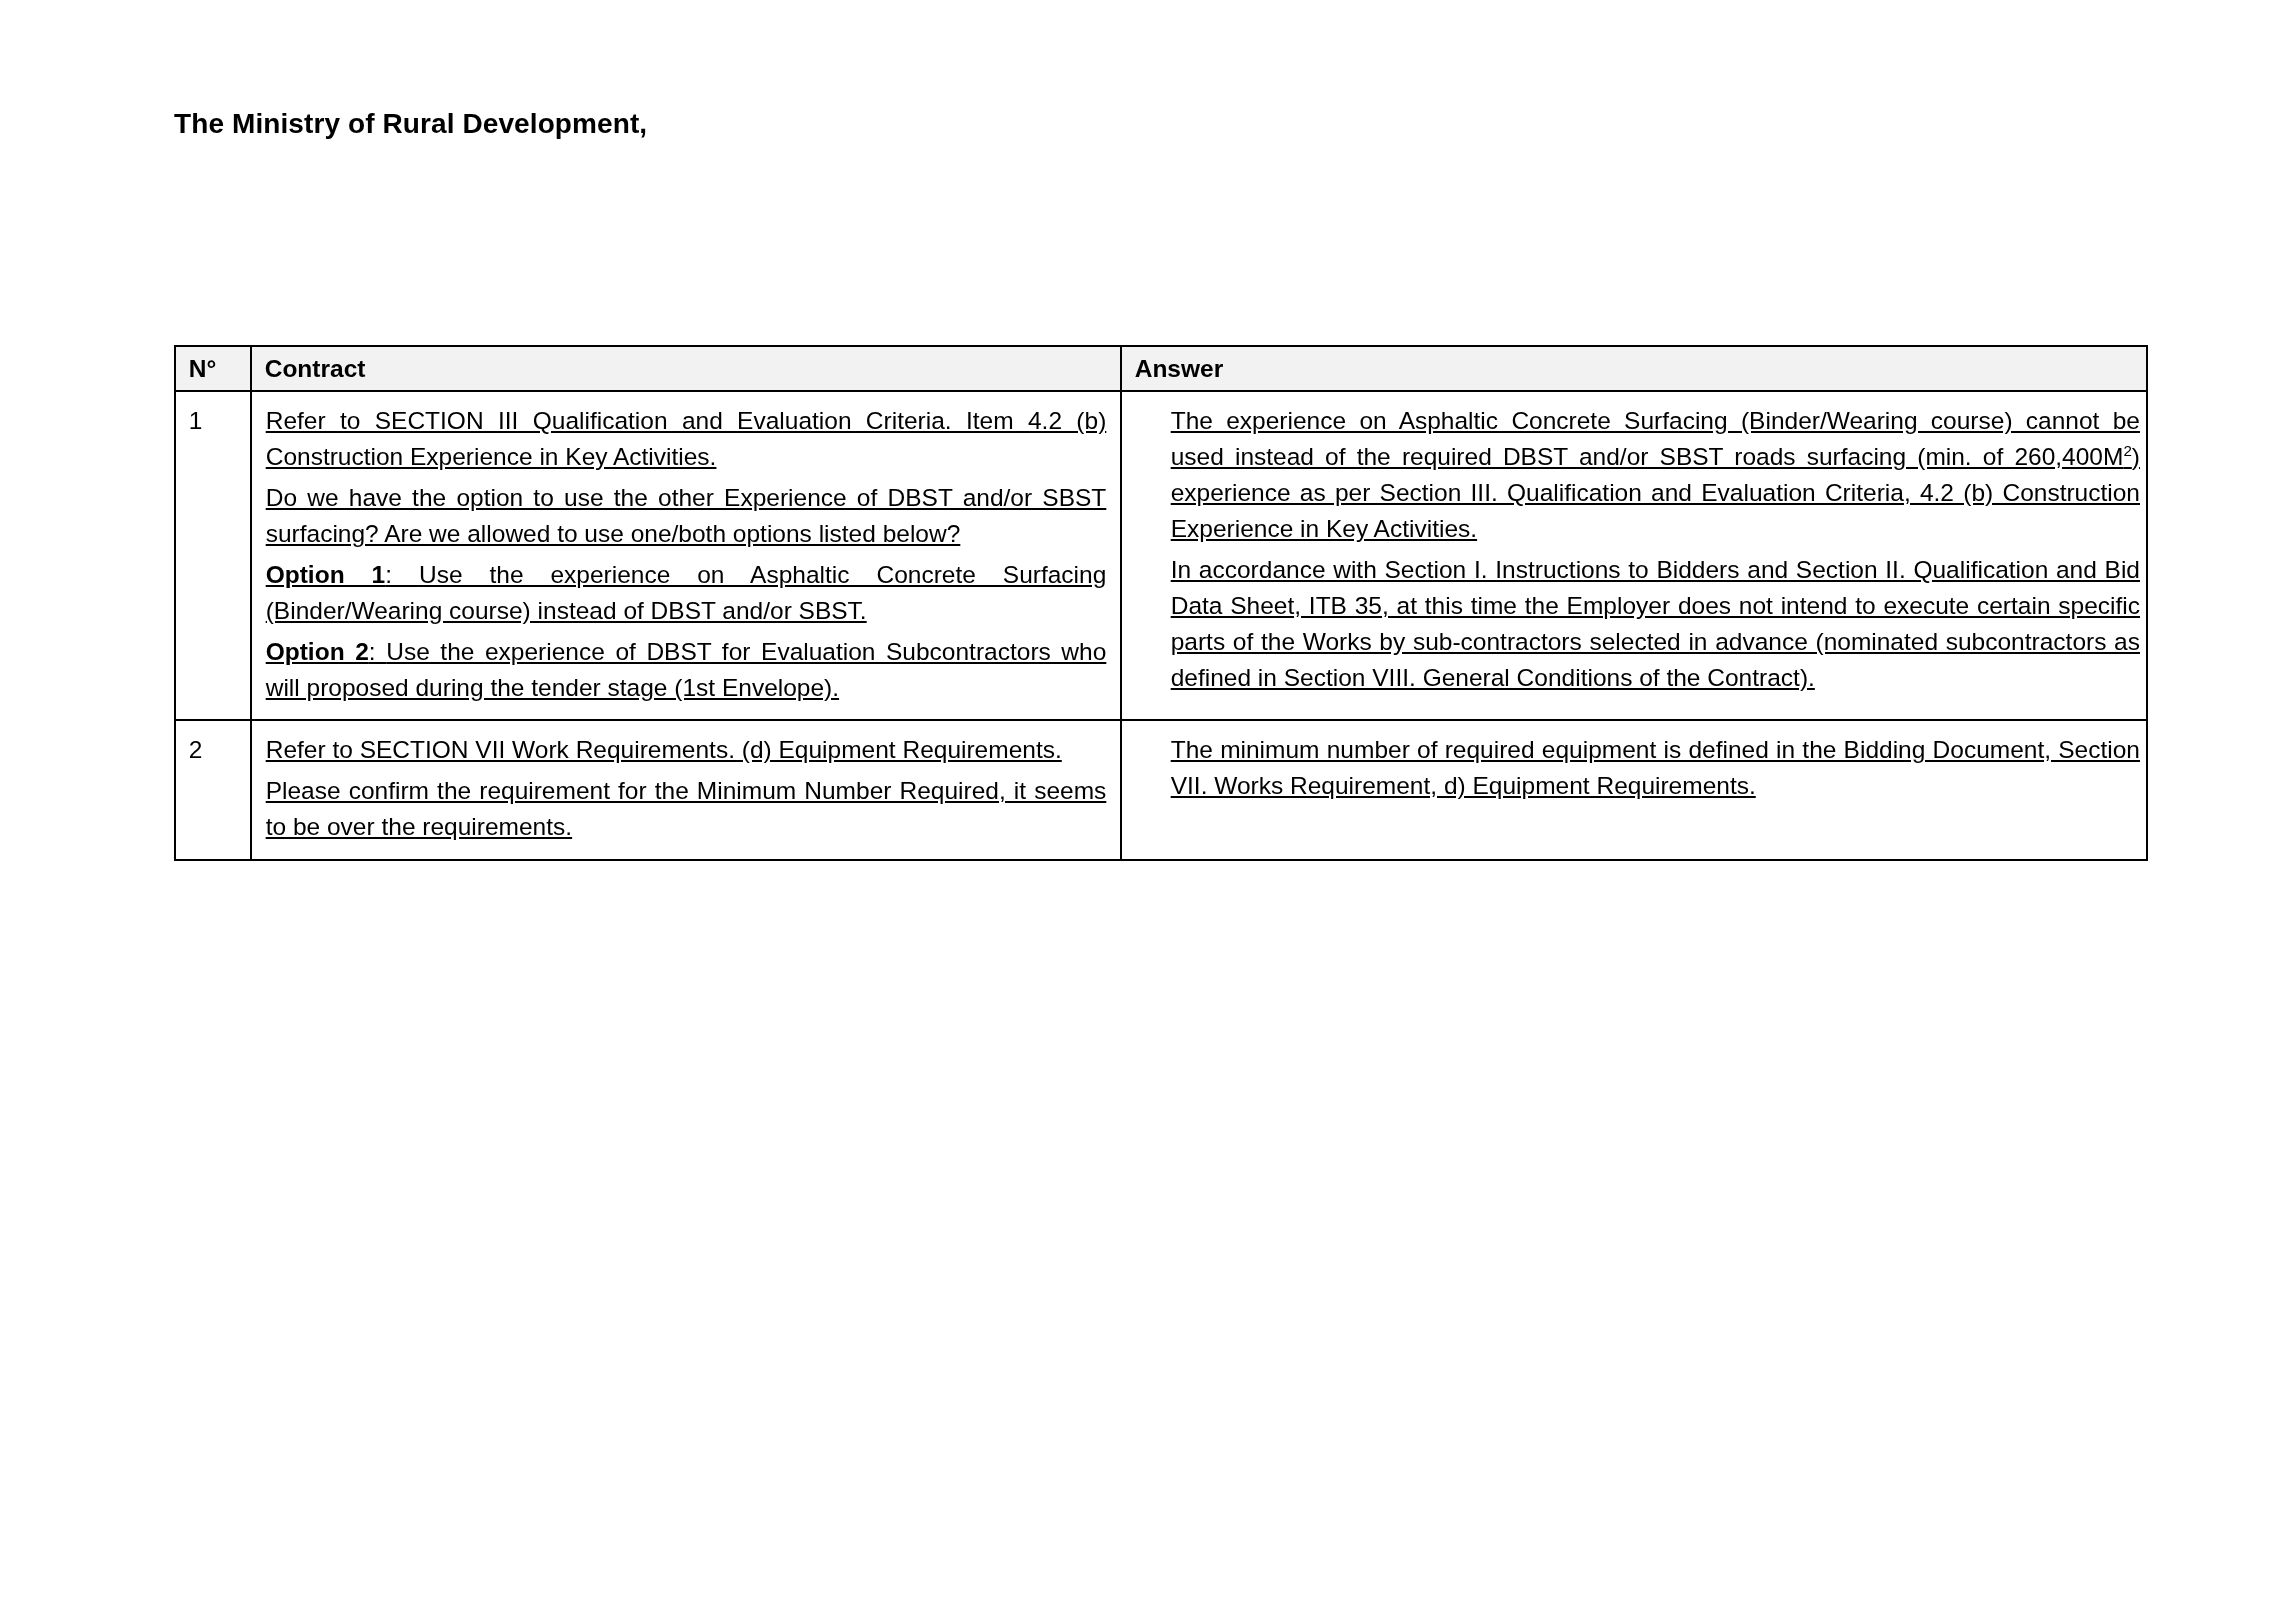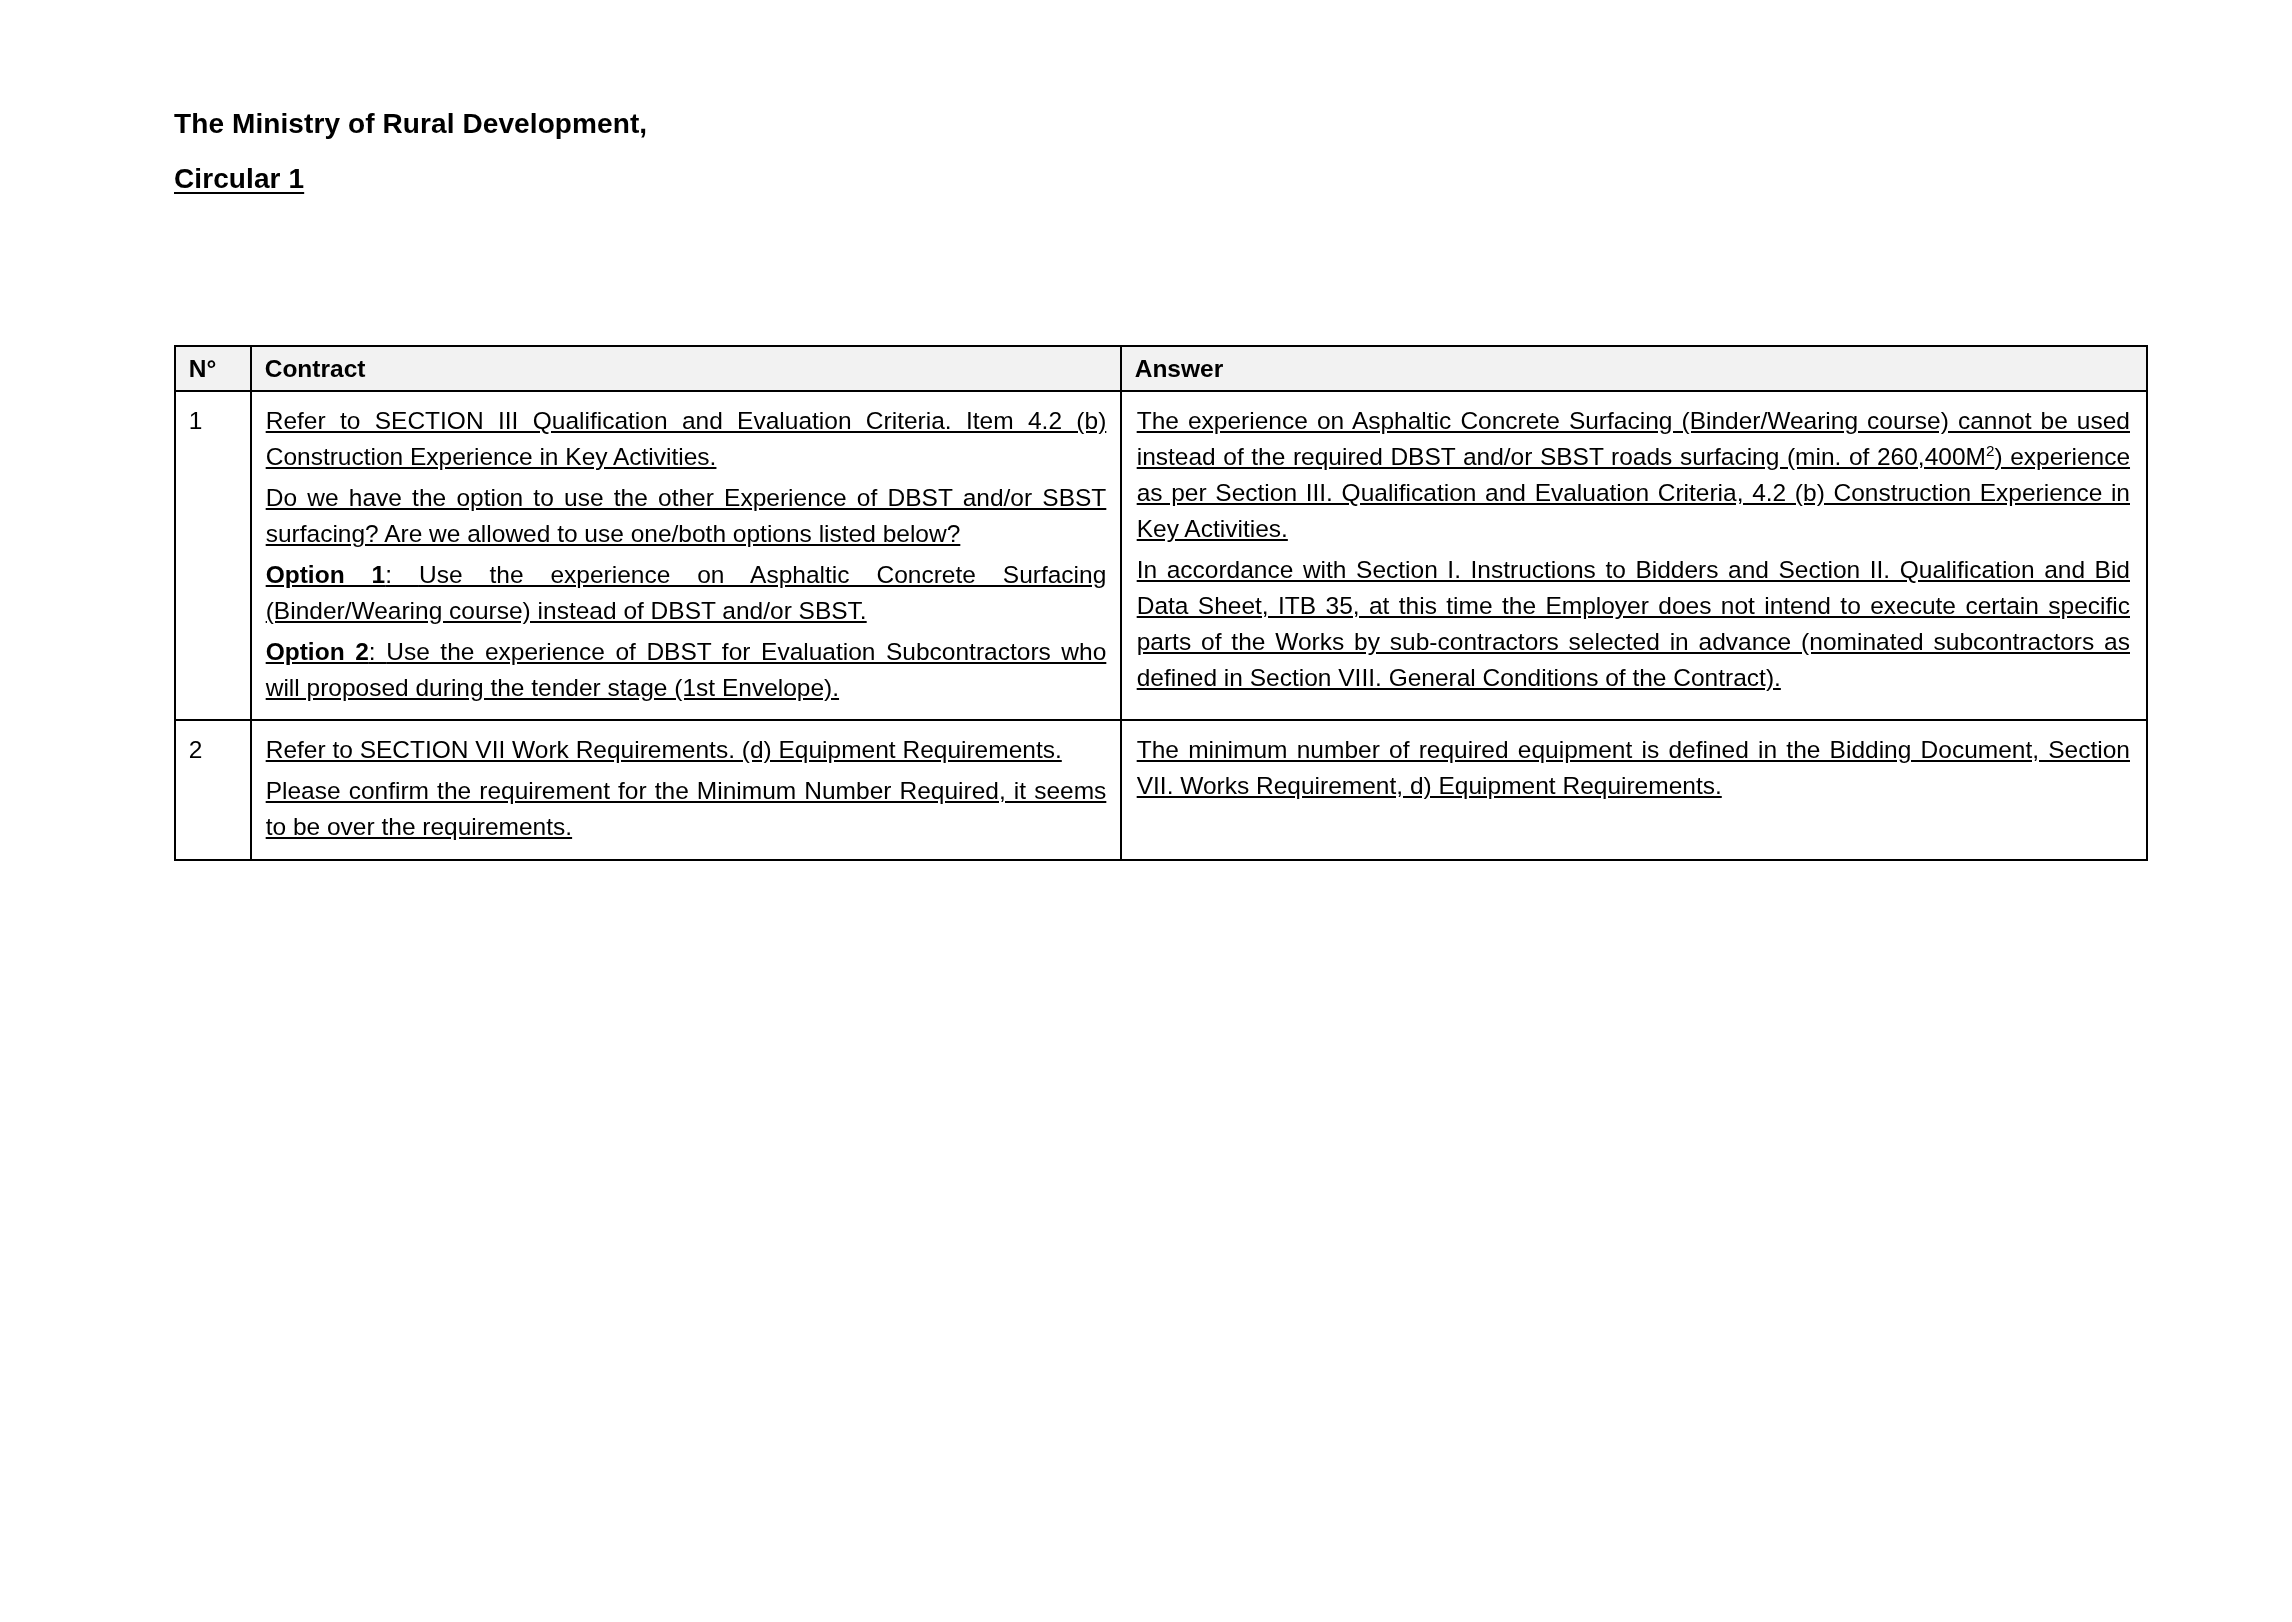--- a/index.html
+++ b/index.html
@@ -87,21 +87,21 @@
   td.no-cell .cell {
     padding: 10.8px 0 13.7px 12.7px;
     text-align: left;
   }
   td.q-cell .cell,
   td.a-cell .cell {
     text-align: justify;
     text-justify: inter-word;
     text-decoration: underline;
   }
-  td.a-cell .cell { padding-left: 14.7px; padding-right: 16px; }
+  td.a-cell .cell { padding-left: 14.7px; padding-right: 6px; margin-left: 34px; }
 
   p.para {
     margin: 0 0 4.9px 0;
   }
   p.para:last-child { margin-bottom: 0; }
 
   .b { font-weight: bold; }
   sup { font-size: 0.62em; vertical-align: super; line-height: 0; }
 
   
@@ -116,21 +116,20 @@
   
   p.para { text-align-last: left; }
 </style>
 </head>
 <body>
 
 <div class="page">
 
   <div class="heading-block">
     <div class="head-line org">The Ministry of Rural Development,</div>
-    <div class="head-line circ">Circular 1</div>
   </div>
 
   <table class="qa-table">
     <colgroup>
       <col class="c-no">
       <col class="c-q">
       <col class="c-a">
     </colgroup>
     <thead>
       <tr>

